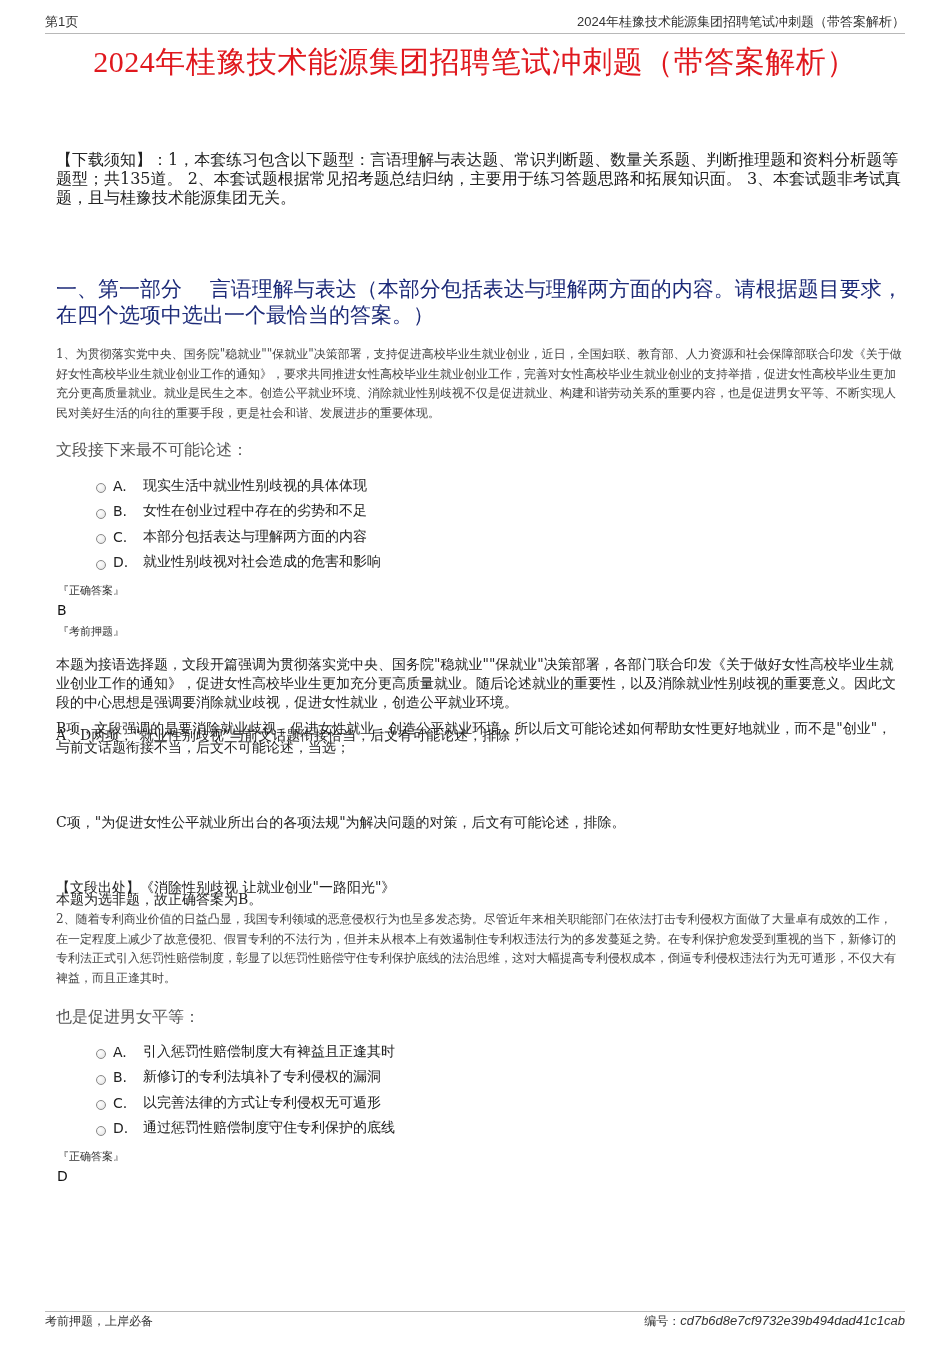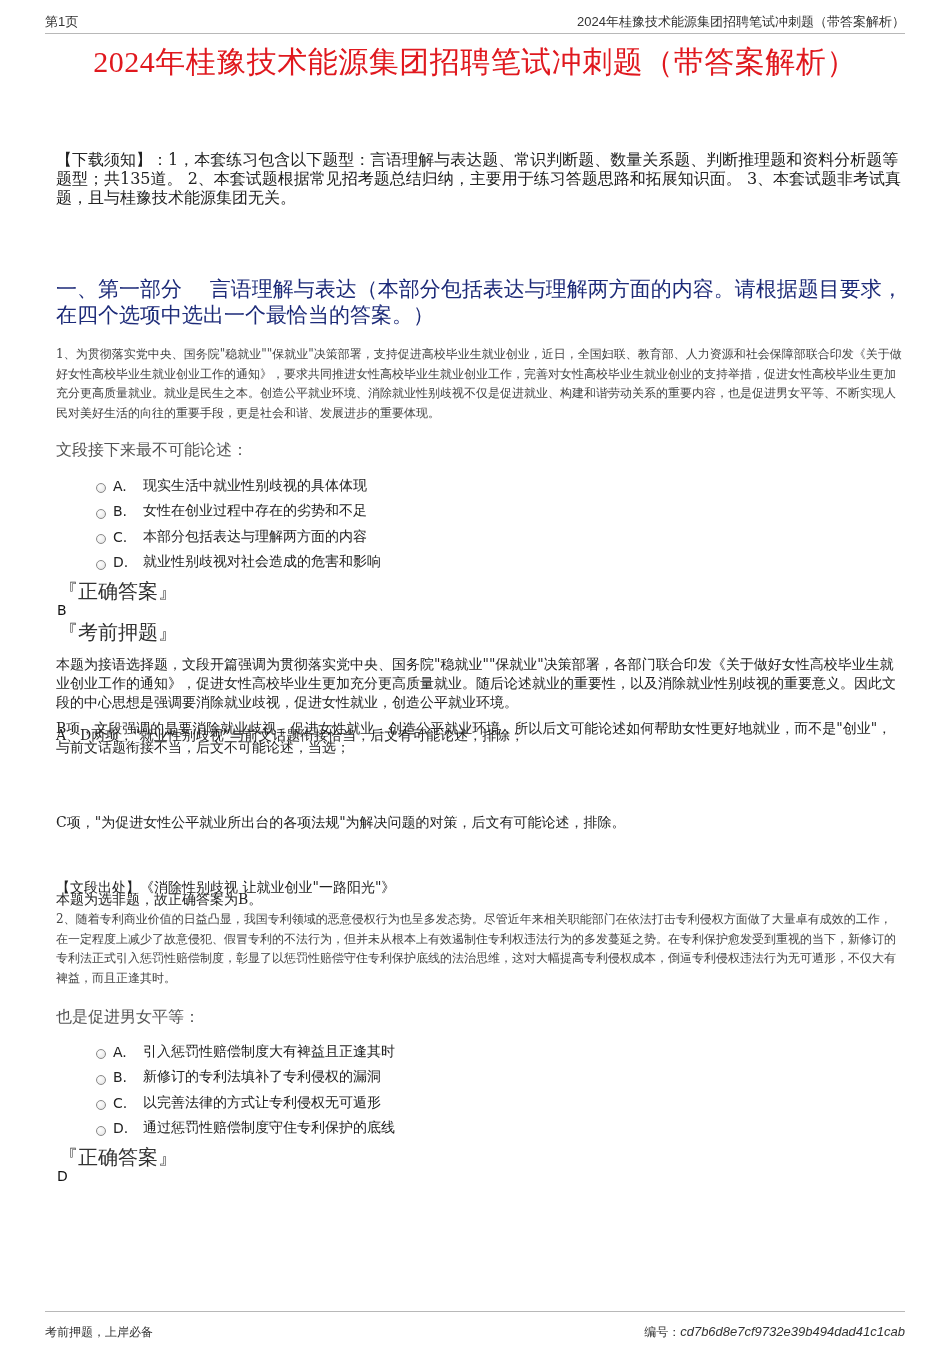--- a/index.html
+++ b/index.html
@@ -88,21 +88,21 @@
     .opt-letter {
       font-family: "DejaVu Sans", "Liberation Sans", sans-serif;
       font-size: 14px;
       width: 30px;
       flex: 0 0 auto;
     }
     .opt-text { white-space: nowrap; }
     .label-bracket {
       position: absolute;
       left: 58px;
-      font-size: 20px;
+      font-size: 11px;
       line-height: 18px;
       color: #333;
     }
     .answer-letter {
       position: absolute;
       left: 57px;
       font-family: "DejaVu Sans", "Liberation Sans", sans-serif;
       font-size: 14px;
       line-height: 18px;
       color: #111;
@@ -111,21 +111,21 @@
       position: absolute;
       left: 56px; right: 48px;
       font-size: 14px;
       line-height: 19px;
       color: #222;
     }
     .page-footer {
       position: absolute;
       left: 45px; right: 45px; top: 1311px;
       border-top: 1px solid #b8b8b8;
-      padding-top: 12px;
+      padding-top: 1px;
       font-family: "Liberation Sans", "DejaVu Sans", sans-serif;
       font-size: 12px;
       color: #333;
       display: flex;
       justify-content: space-between;
       line-height: 16px;
     }
     .footer-code { font-family: "Liberation Sans", "DejaVu Sans", sans-serif; font-size: 13px; font-style: italic; }
   </style>
 </head>

